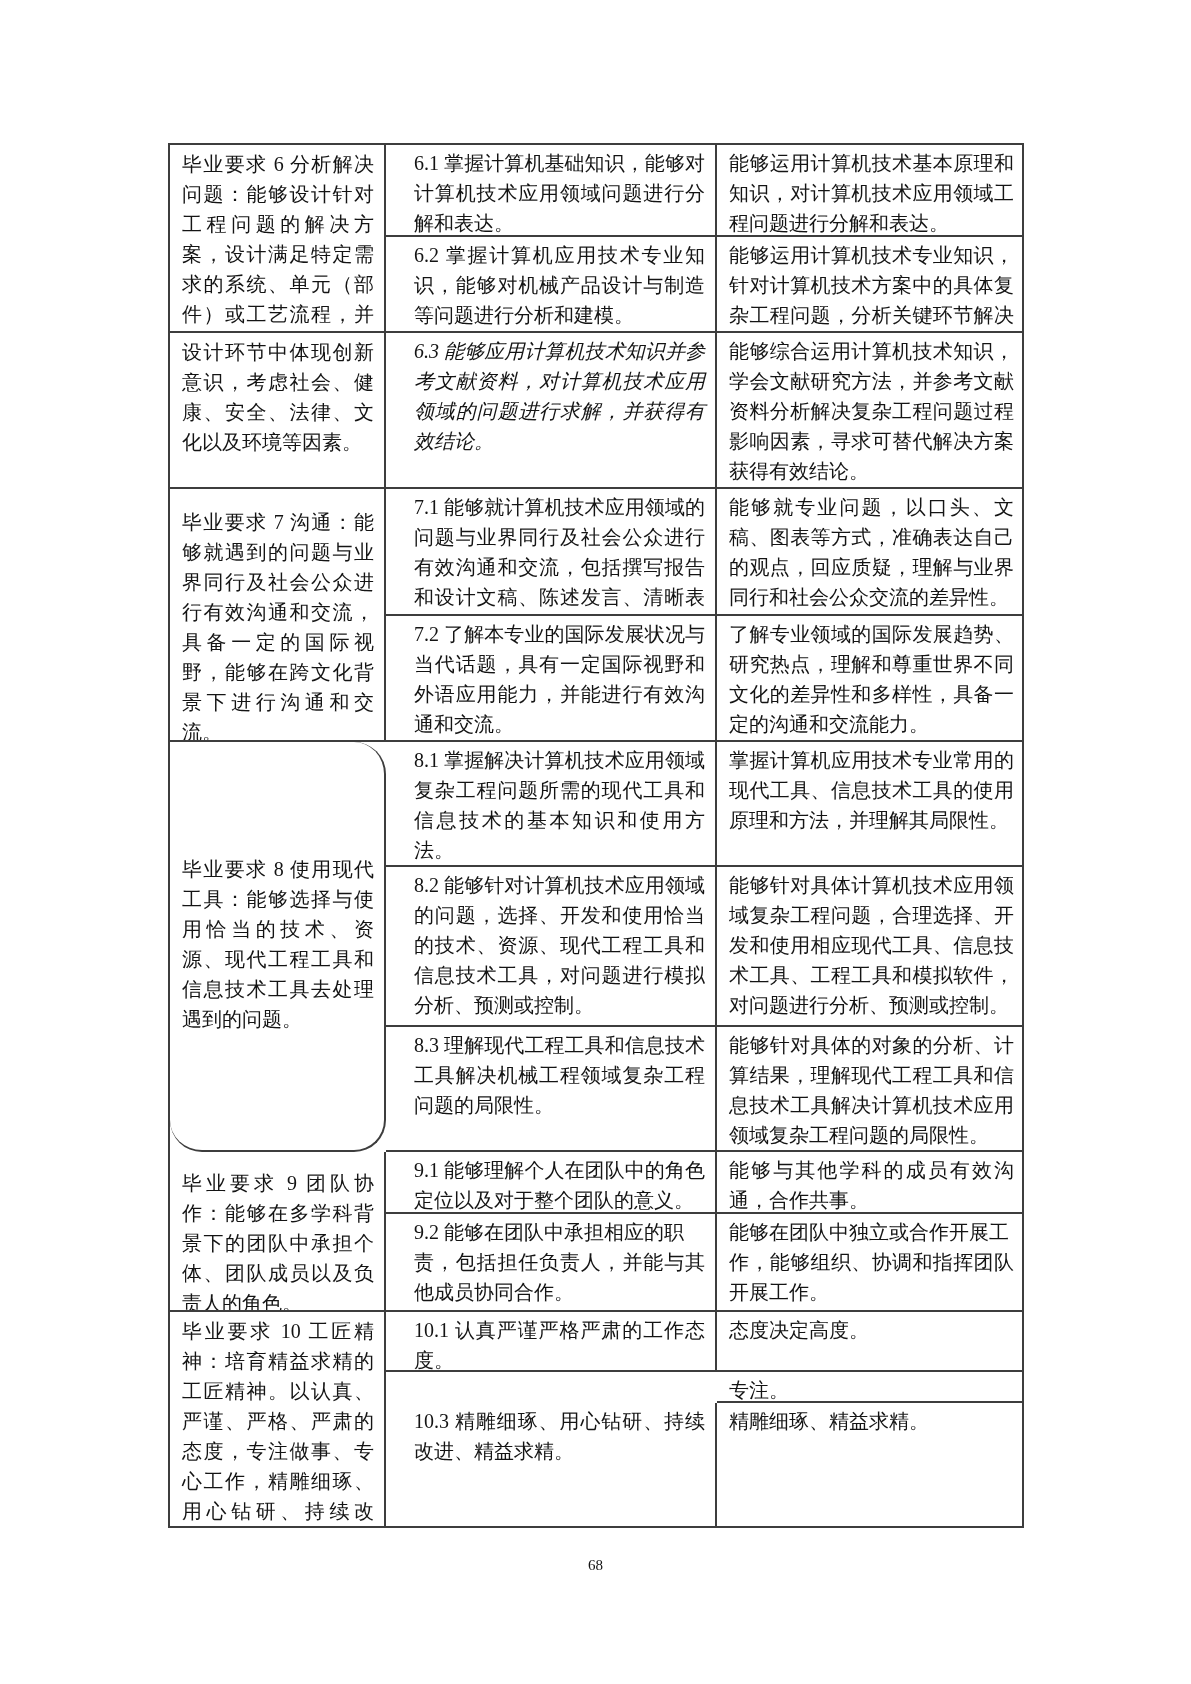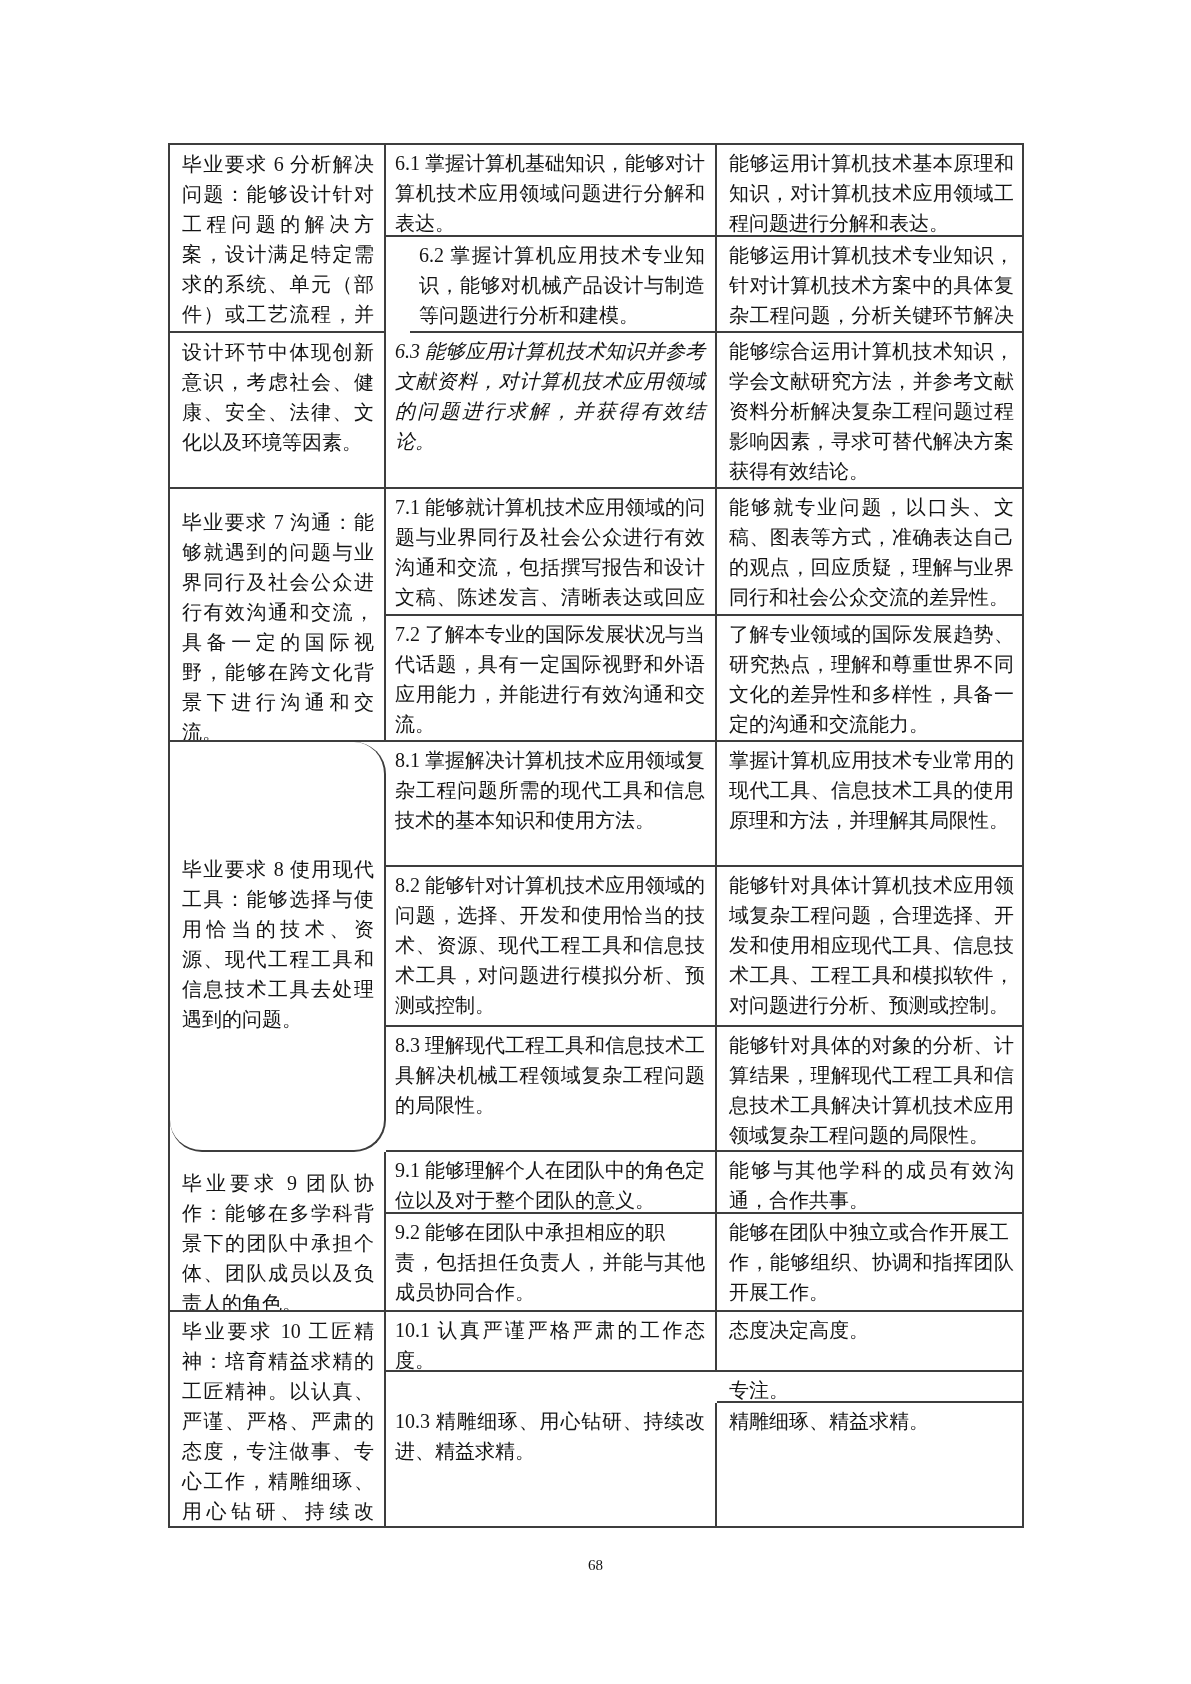--- a/index.html
+++ b/index.html
@@ -26,21 +26,21 @@
     border-right: 2px solid #3d3d3d;
     border-bottom: 2px solid #3d3d3d;
     overflow: hidden;
     font-size: 20px;
     line-height: 30px;
     text-align: justify;
     white-space: pre-line;
     background: #ffffff;
   }
   .cell.left { grid-column: 1; padding: 4px 10px 0 12px; line-height: 30px; }
-  .cell.ind  { grid-column: 2; padding: 3px 10px 0 9px; }
+  .cell.ind  { grid-column: 2; padding: 3px 10px 0 28px; }
   .cell.out  { grid-column: 3; padding: 3px 8px 0 12px; }
   .cell.pad18  { padding-top: 18px; }
   .cell.pad16  { padding-top: 16px; }
   .cell.pad112 { padding-top: 112px; border-radius: 32px; }
   .pageno {
     position: absolute;
     top: 1557px;
     left: 0;
     width: 100%;
     text-align: center;
@@ -56,21 +56,21 @@
   <div class="req-table">
 
     <div class="cell left" style="grid-row: 1 / 3;">毕业要求 6 分析解决问题：能够设计针对工程问题的解决方案，设计满足特定需求的系统、单元（部件）或工艺流程，并能够在</div>
     <div class="cell left" style="grid-row: 3 / 4;">设计环节中体现创新意识，考虑社会、健康、安全、法律、文化以及环境等因素。</div>
     <div class="cell left pad18" style="grid-row: 4 / 6;">毕业要求 7 沟通：能够就遇到的问题与业界同行及社会公众进行有效沟通和交流，具备一定的国际视野，能够在跨文化背景下进行沟通和交流。</div>
     <div class="cell left pad112" style="grid-row: 6 / 9;">毕业要求 8 使用现代工具：能够选择与使用恰当的技术、资源、现代工程工具和信息技术工具去处理遇到的问题。</div>
     <div class="cell left pad16" style="grid-row: 9 / 11;">毕业要求 9 团队协作：能够在多学科背景下的团队中承担个体、团队成员以及负责人的角色。</div>
     <div class="cell left" style="grid-row: 11 / 14;">毕业要求 10 工匠精神：培育精益求精的工匠精神。以认真、严谨、严格、严肃的态度，专注做事、专心工作，精雕细琢、用心钻研、持续改进、精益求精。</div>
 
     <div class="cell ind" style="grid-row: 1;">6.1 掌握计算机基础知识，能够对计算机技术应用领域问题进行分解和表达。</div>
-    <div class="cell ind" style="grid-row: 2; margin-left: 24px;">6.2 掌握计算机应用技术专业知识，能够对机械产品设计与制造等问题进行分析和建模。</div>
+    <div class="cell ind" style="grid-row: 2;">6.2 掌握计算机应用技术专业知识，能够对机械产品设计与制造等问题进行分析和建模。</div>
     <div class="cell ind" style="grid-row: 3; font-style: italic;">6.3 能够应用计算机技术知识并参考文献资料，对计算机技术应用领域的问题进行求解，并获得有效结论。</div>
     <div class="cell ind" style="grid-row: 4;">7.1 能够就计算机技术应用领域的问题与业界同行及社会公众进行有效沟通和交流，包括撰写报告和设计文稿、陈述发言、清晰表达或回应指令。</div>
     <div class="cell ind" style="grid-row: 5;">7.2 了解本专业的国际发展状况与当代话题，具有一定国际视野和外语应用能力，并能进行有效沟通和交流。</div>
     <div class="cell ind" style="grid-row: 6;">8.1 掌握解决计算机技术应用领域复杂工程问题所需的现代工具和信息技术的基本知识和使用方法。</div>
     <div class="cell ind" style="grid-row: 7;">8.2 能够针对计算机技术应用领域的问题，选择、开发和使用恰当的技术、资源、现代工程工具和信息技术工具，对问题进行模拟分析、预测或控制。</div>
     <div class="cell ind" style="grid-row: 8;">8.3 理解现代工程工具和信息技术工具解决机械工程领域复杂工程问题的局限性。</div>
     <div class="cell ind" style="grid-row: 9;">9.1 能够理解个人在团队中的角色定位以及对于整个团队的意义。</div>
     <div class="cell ind" style="grid-row: 10;">9.2 能够在团队中承担相应的职
 责，包括担任负责人，并能与其他成员协同合作。</div>
     <div class="cell ind" style="grid-row: 11;">10.1 认真严谨严格严肃的工作态度。</div>

